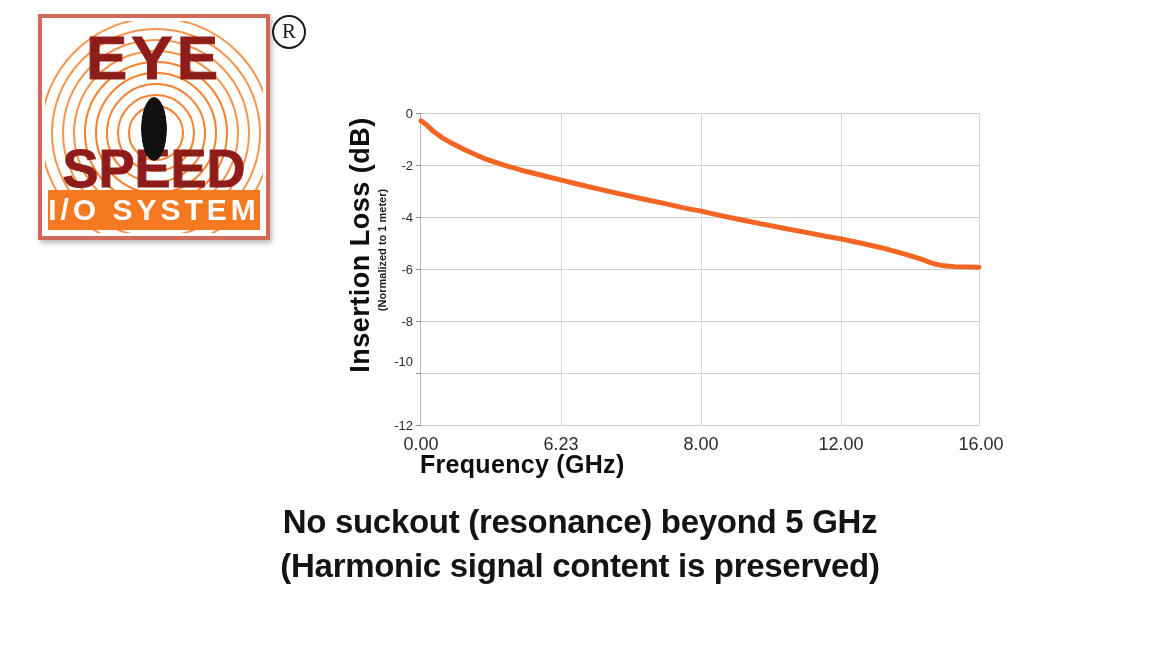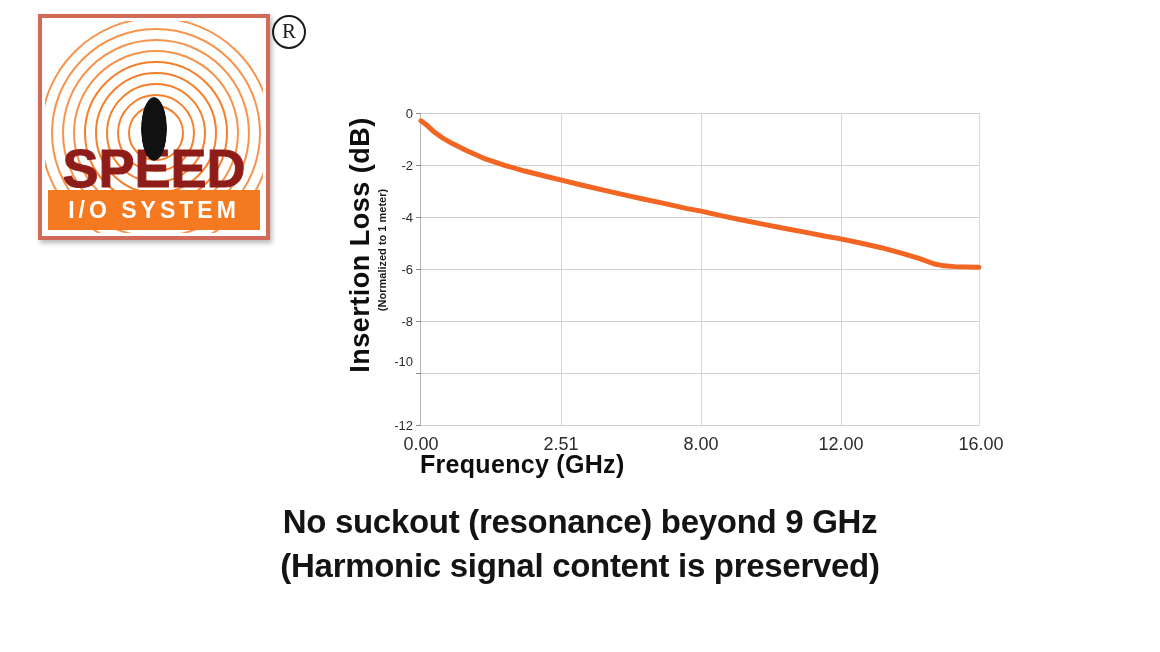--- a/index.html
+++ b/index.html
@@ -103,21 +103,21 @@
     height: 40px;
     background: #f47920;
     z-index: 8;
     display: flex;
     align-items: center;
     justify-content: center;
   }
   #logo-banner-text {
     font-family: "Liberation Sans", sans-serif;
     font-weight: bold;
-    font-size: 23px;
+    font-size: 30px;
     letter-spacing: 4px;
     color: #ffffff;
     white-space: nowrap;
   }
   #reg-mark {
     position: absolute;
     left: 272px;
     top: 15px;
     width: 30px;
     height: 30px;
@@ -269,20 +269,21 @@
           <div class="ring" style="width: 52px; height: 52px; left: -26px; top: -26px; border-width: 2px; border-color: rgb(244, 121, 32); opacity: 0.95;"></div>
           <div class="ring" style="width: 74px; height: 74px; left: -37px; top: -37px; border-width: 2px; border-color: rgb(244, 121, 32); opacity: 0.95;"></div>
           <div class="ring" style="width: 96px; height: 96px; left: -48px; top: -48px; border-width: 2px; border-color: rgb(244, 121, 32); opacity: 0.95;"></div>
           <div class="ring" style="width: 118px; height: 118px; left: -59px; top: -59px; border-width: 2px; border-color: rgb(244, 121, 32); opacity: 0.95;"></div>
           <div class="ring" style="width: 140px; height: 140px; left: -70px; top: -70px; border-width: 2px; border-color: rgb(244, 121, 32); opacity: 0.95;"></div>
           <div class="ring" style="width: 162px; height: 162px; left: -81px; top: -81px; border-width: 2px; border-color: rgb(244, 121, 32); opacity: 0.8;"></div>
           <div class="ring" style="width: 184px; height: 184px; left: -92px; top: -92px; border-width: 2px; border-color: rgb(244, 121, 32); opacity: 0.8;"></div>
           <div class="ring" style="width: 206px; height: 206px; left: -103px; top: -103px; border-width: 2px; border-color: rgb(244, 121, 32); opacity: 0.8;"></div>
           <div class="ring" style="width: 228px; height: 228px; left: -114px; top: -114px; border-width: 2px; border-color: rgb(244, 121, 32); opacity: 0.8;"></div>
         </div>
+      <div id="logo-text-eye">EYE</div>
       <div id="logo-eye-pupil"></div>
       <div id="logo-text-speed">SPEED</div>
       <div id="logo-banner">
         <span id="logo-banner-text">I/O SYSTEM</span>
       </div>
     </div>
   </div>
 </div>
 <div id="reg-mark">R</div>
 
@@ -320,27 +321,27 @@
           <div class="ytick-label" style="top: 156px;">-6</div>
           <div class="ytick-mark" style="top: 208px;"></div>
           <div class="ytick-label" style="top: 208px;">-8</div>
           <div class="ytick-mark" style="top: 260px;"></div>
           <div class="ytick-label" style="top: 248px;">-10</div>
           <div class="ytick-mark" style="top: 312px;"></div>
           <div class="ytick-label" style="top: 312px;">-12</div>
         </div>
       <div id="xtick-container">
           <div class="xtick-label" style="left: 0px;">0.00</div>
-          <div class="xtick-label" style="left: 140px;">2.51</div>
+          <div class="xtick-label" style="left: 140px;">6.23</div>
           <div class="xtick-label" style="left: 280px; margin-top: 9px;">8.00</div>
           <div class="xtick-label" style="left: 420px;">12.00</div>
           <div class="xtick-label" style="left: 560px;">16.00</div>
         </div>
     </div>
   </div>
 
   <div id="x-axis-title">Frequency (GHz)</div>
 </div>
 
 <div id="caption">
-  <div>No suckout (resonance) beyond 9 GHz</div>
+  <div>No suckout (resonance) beyond 5 GHz</div>
   <div>(Harmonic signal content is preserved)</div>
 </div>
 
 </body></html>

